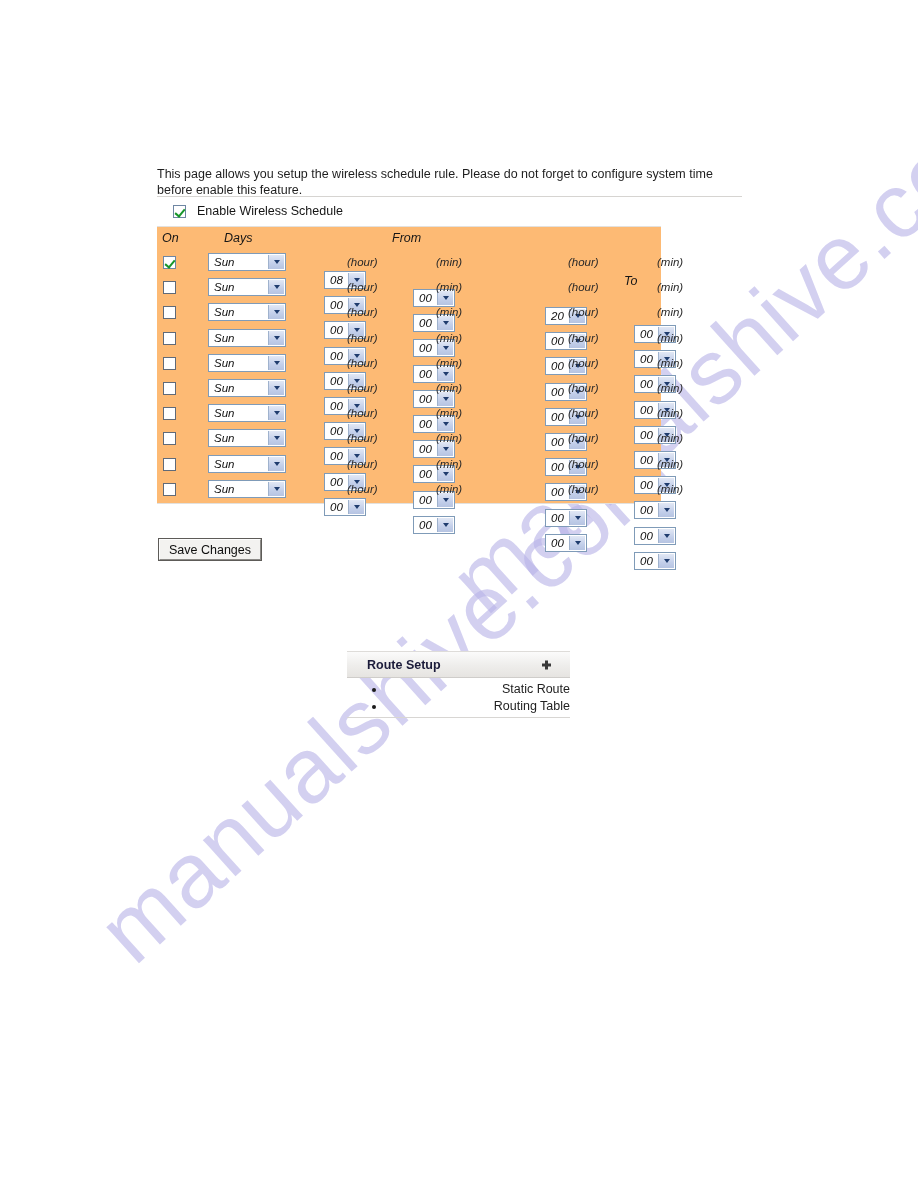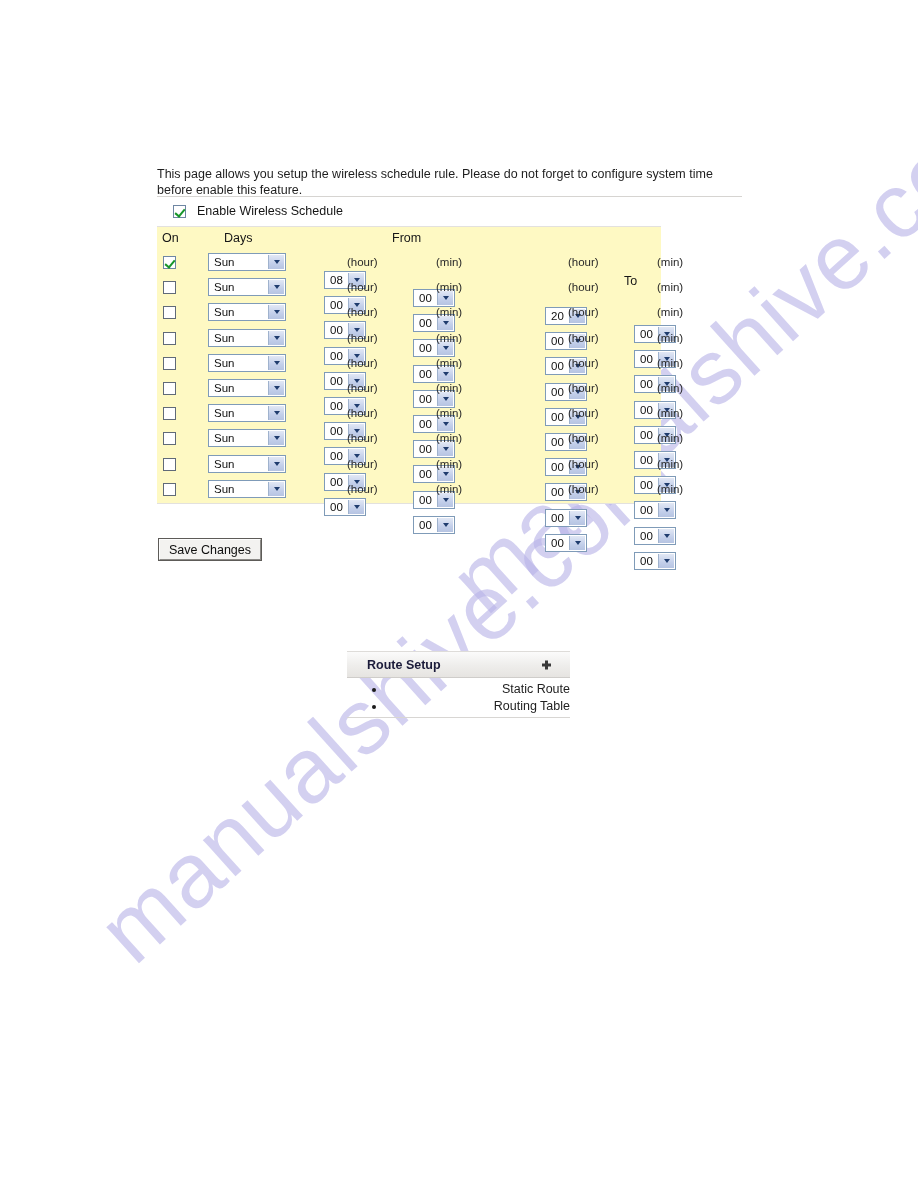--- a/index.html
+++ b/index.html
@@ -118,23 +118,24 @@
     transform: rotate(40deg);
   }
   .cb.plain { border: 1px solid #606a78; }
 
   
   .sched-panel {
     position: absolute;
     left: 157px;
     top: 226px;
     width: 504px;
-    background: #fef9c3;
+    background: #fdba74;
     border-top: 1px solid #e3e1de;
     border-bottom: 1px solid #e3e1de;
+    font-style: italic;
   }
   .sched-head {
     position: relative;
     height: 24px;
     font-size: 12.5px;
     color: #161616;
   }
   .sched-head span { position: absolute; top: 4px; }
   .h-on   { left: 5px; }
   .h-days { left: 67px; }

